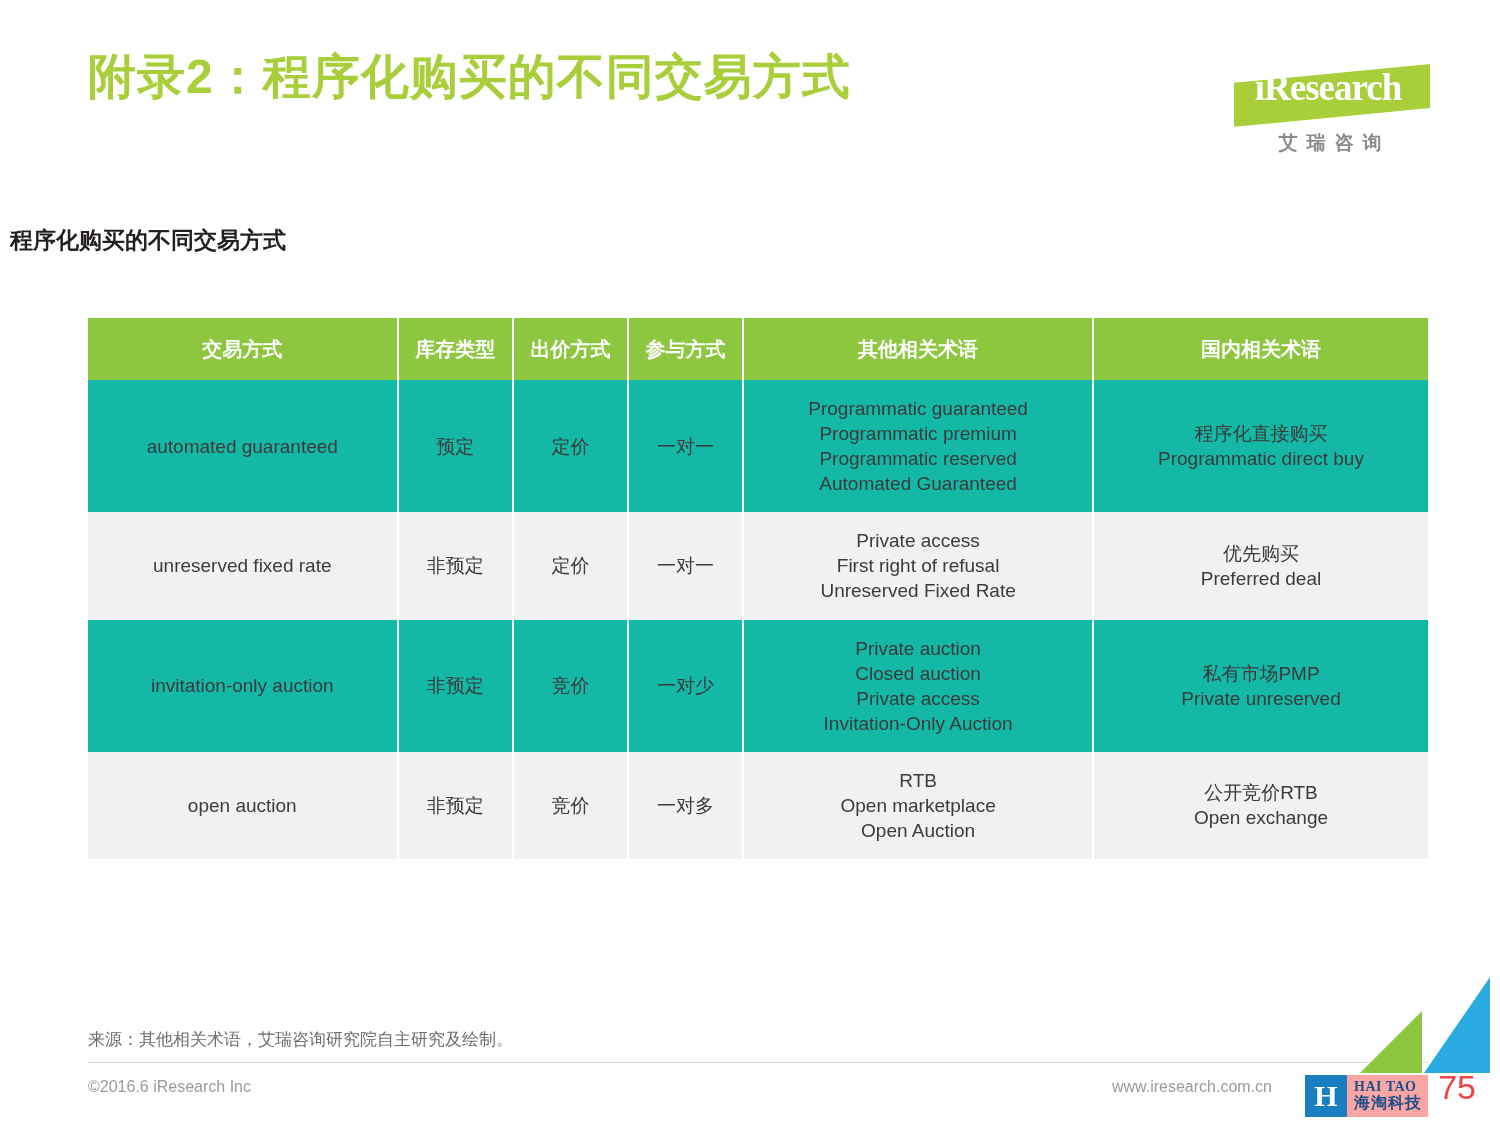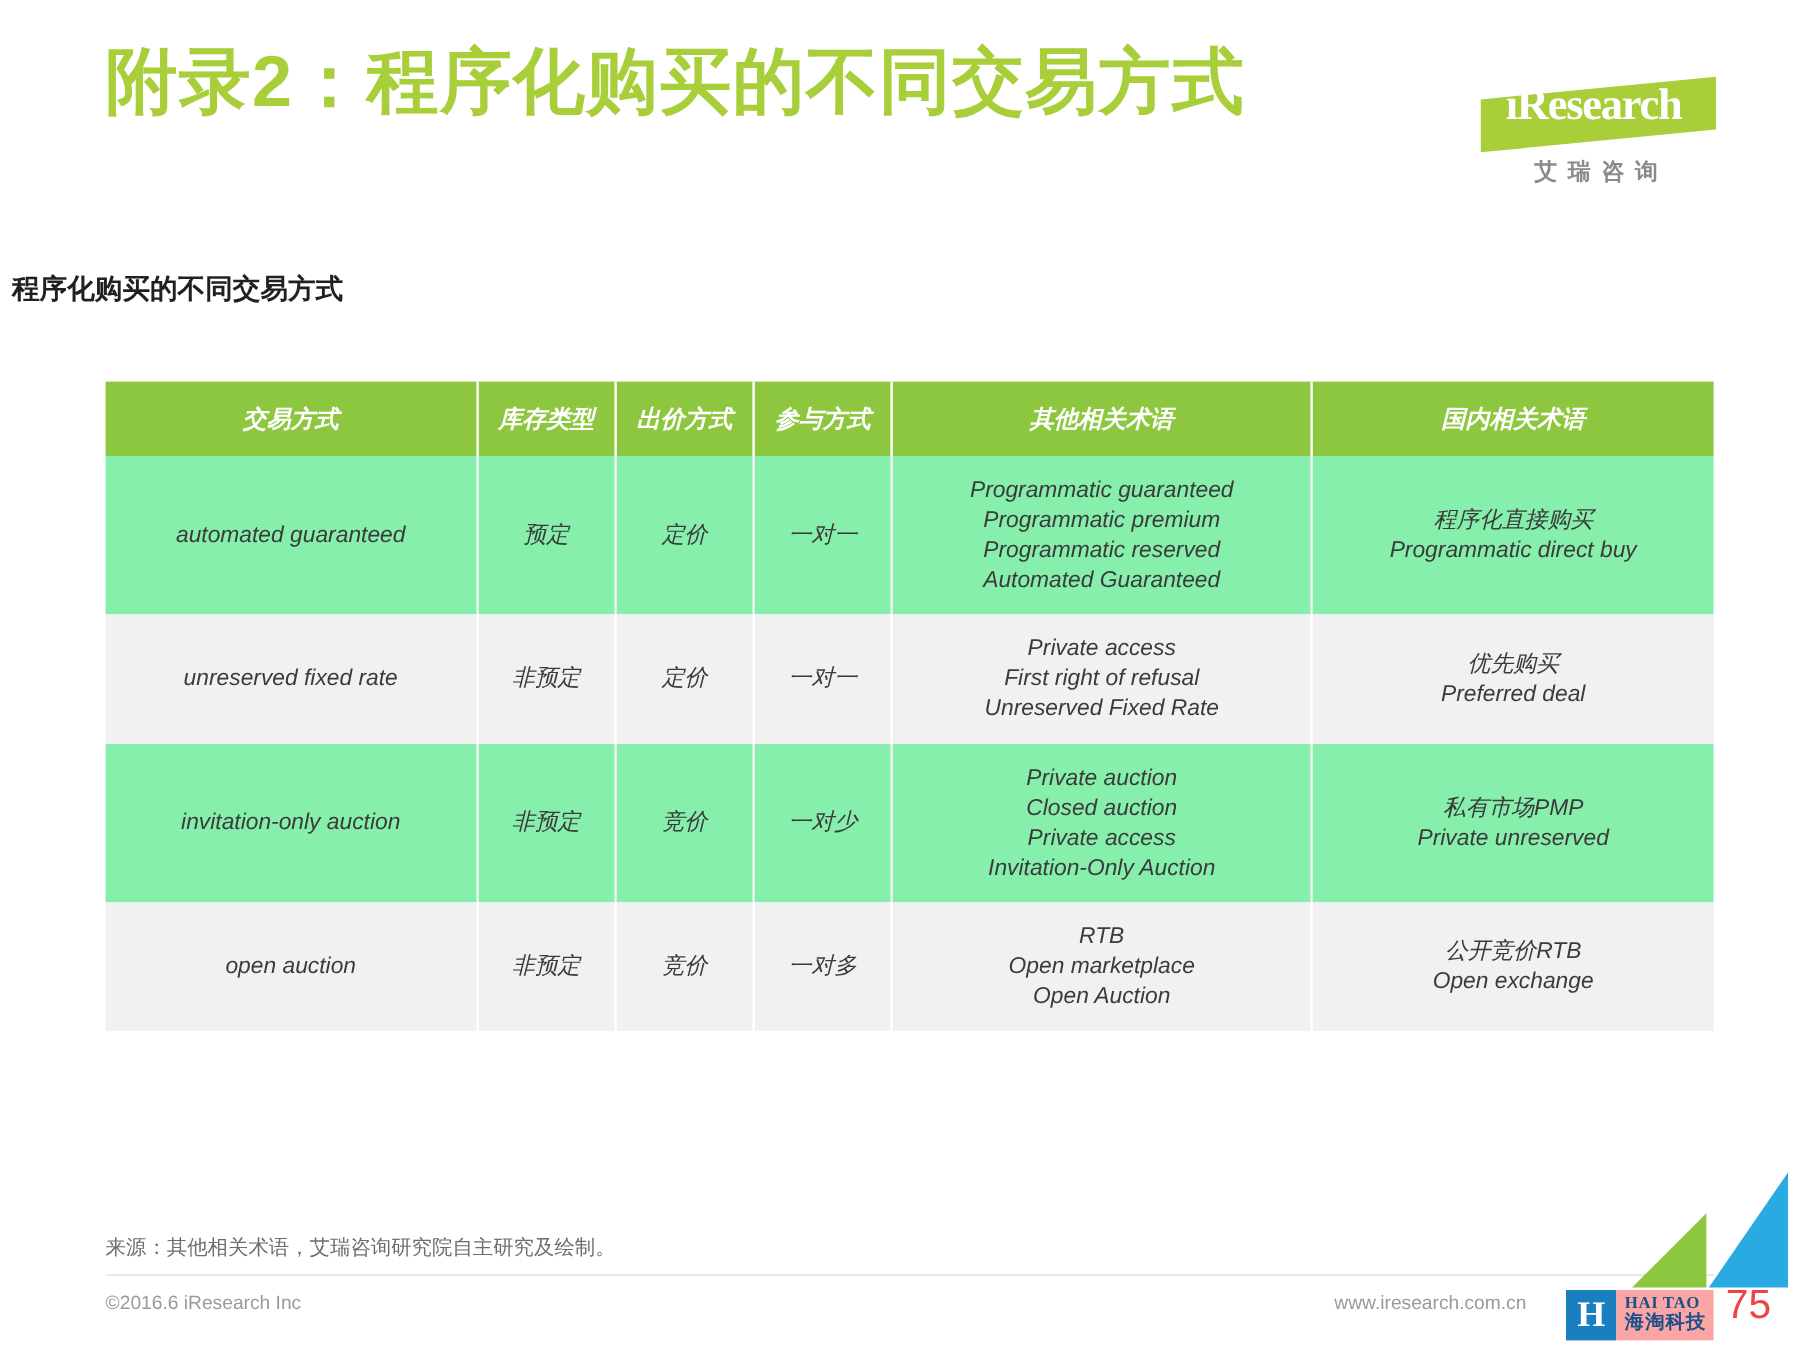--- a/index.html
+++ b/index.html
@@ -14,22 +14,22 @@
     position: relative;
     width: 1500px;
     height: 1125px;
     background: #ffffff;
   }
 
   
   .slide-title {
     position: absolute;
     left: 88px;
-    top: 32px;
-    font-size: 60px;
+    top: 48px;
+    font-size: 48px;
     font-weight: 700;
     color: #a8ce3a;
     letter-spacing: 1px;
     line-height: 1.2;
     white-space: nowrap;
   }
   .logo {
     position: absolute;
     right: 70px;
     top: 62px;
@@ -89,21 +89,20 @@
   .table-wrap {
     position: absolute;
     left: 88px;
     top: 318px;
     width: 1340px;
   }
   table {
     width: 100%;
     border-collapse: collapse;
     table-layout: fixed;
-    font-style: italic;
   }
   thead th {
     background: #8dc63f;
     color: #ffffff;
     font-size: 20px;
     font-weight: 700;
     height: 62px;
     vertical-align: middle;
     text-align: center;
     border-right: 2px solid #ffffff;
@@ -114,21 +113,21 @@
     text-align: center;
     vertical-align: middle;
     font-size: 19px;
     color: #3b3b3b;
     line-height: 1.32;
     padding: 16px 8px;
     border-right: 2px solid #ffffff;
   }
   tbody td:last-child { border-right: none; }
   tbody tr.alt td { background: #f1f1f1; }
-  tbody tr.plain td { background: #86efac; }
+  tbody tr.plain td { background: #14b8a6; }
   tbody tr.plain td { border-right: 2px solid #f3f3f3; }
   tbody tr.plain td:last-child { border-right: none; }
 
   .cell-lines span { display: block; }
 
   
   .source-note {
     position: absolute;
     left: 88px;
     top: 1028px;

